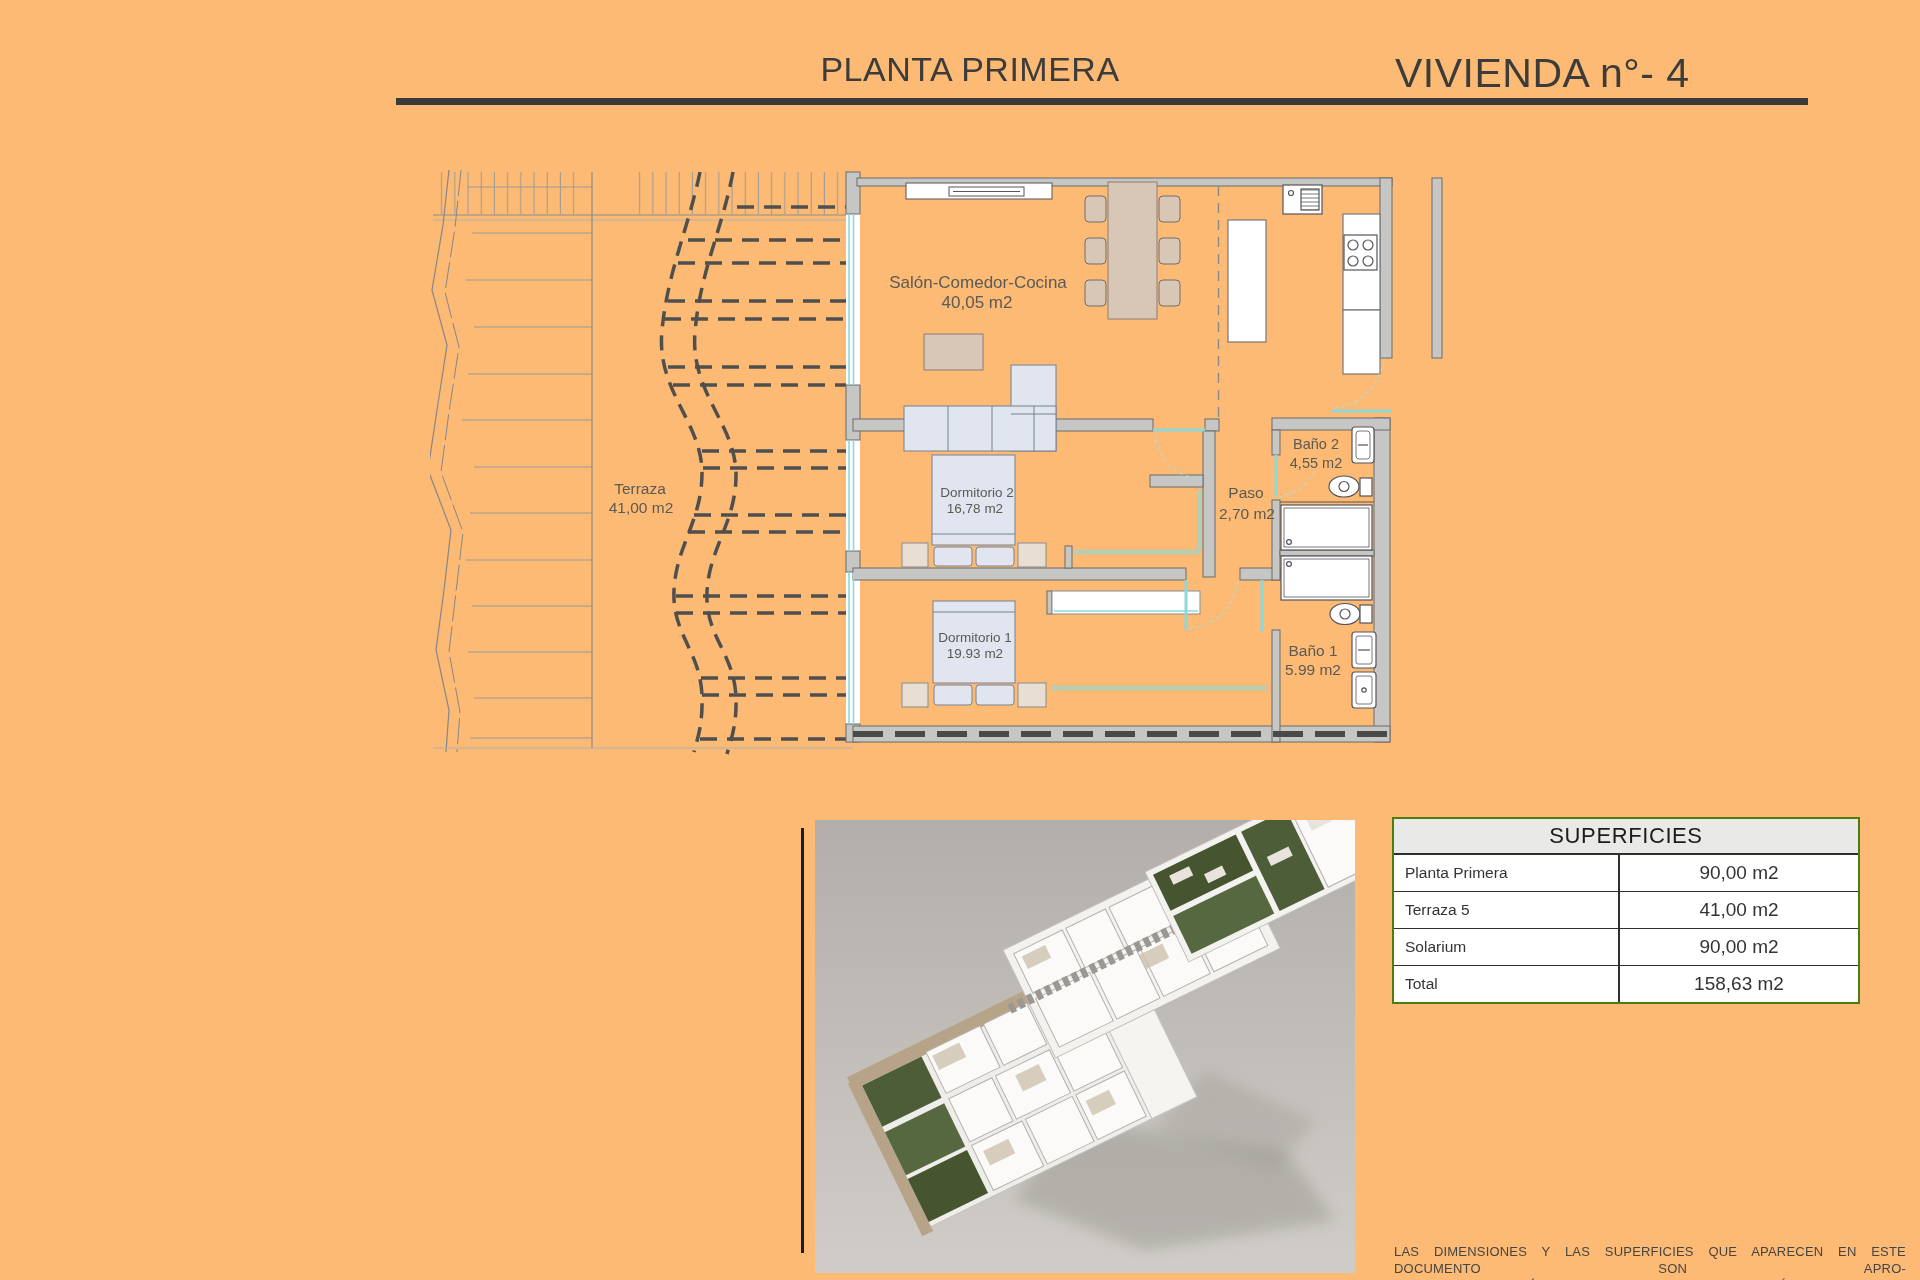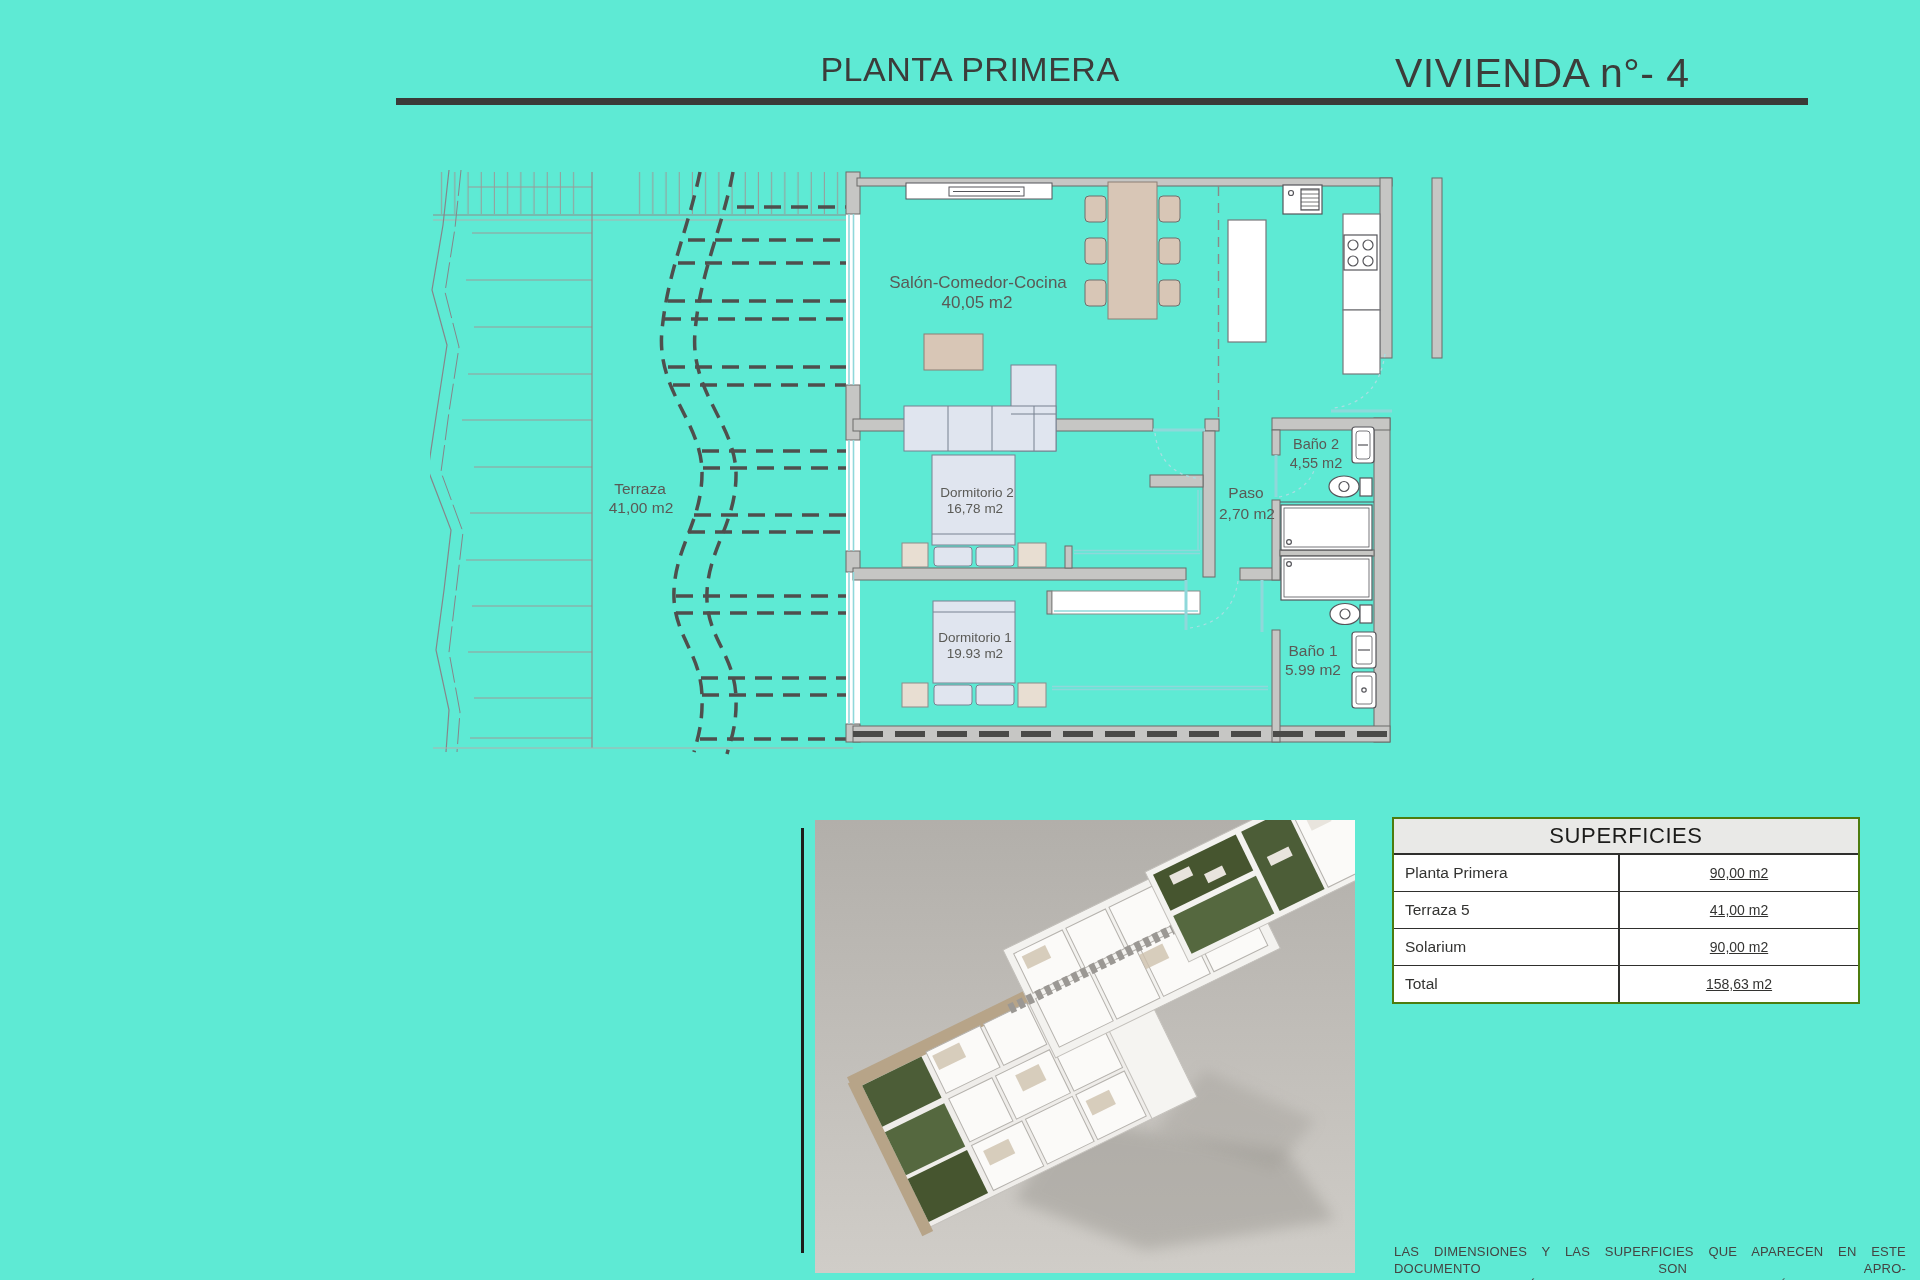--- a/index.html
+++ b/index.html
@@ -1,17 +1,17 @@
 <!DOCTYPE html>
 <html><head>
 <meta charset="utf-8">
 <style>
   html,body{margin:0;padding:0;background:#e8e8e8;}
   .page{
-    position:relative;width:1920px;height:1280px;background:#5eead4;
+    position:relative;width:1920px;height:1280px;background:#fdba74;
     overflow:hidden;font-family:"Liberation Sans",sans-serif;
   }
   
   .hdr-left{
     position:absolute;left:780px;top:50px;width:380px;text-align:center;
     font-size:34px;color:#3c3c3a;letter-spacing:.5px;white-space:nowrap;
   }
   .hdr-right{
     position:absolute;left:1395px;top:50px;width:320px;text-align:left;
     font-size:41px;color:#3c3c3a;letter-spacing:.5px;white-space:nowrap;
@@ -28,21 +28,21 @@
     height:34px;background:#e9e9e7;border-bottom:2px solid #2f2f2d;
     display:flex;align-items:center;justify-content:center;
     font-size:22px;color:#1c1c1a;letter-spacing:.6px;
   }
   .surf-row{display:flex;height:36px;border-bottom:1.5px solid #2f2f2d;}
   .surf-row:last-child{border-bottom:none;}
   .surf-label{
     width:213px;border-right:2px solid #2f2f2d;display:flex;align-items:center;
     padding-left:11px;font-size:15.5px;color:#333331;
   }
-  .surf-value{flex:1;display:flex;align-items:center;justify-content:center;font-size:14px;color:#333331;text-decoration:underline;}
+  .surf-value{flex:1;display:flex;align-items:center;justify-content:center;font-size:19px;color:#333331;}
   
   .disc{position:absolute;left:1394px;top:1243px;width:512px;color:#454543;font-size:13px;line-height:17px;}
   .disc .j{text-align:justify;text-align-last:justify;letter-spacing:.2px;}
 </style>
 </head>
 <body>
 
 <div class="page">
 
   <div class="hdr-left">PLANTA PRIMERA</div>

